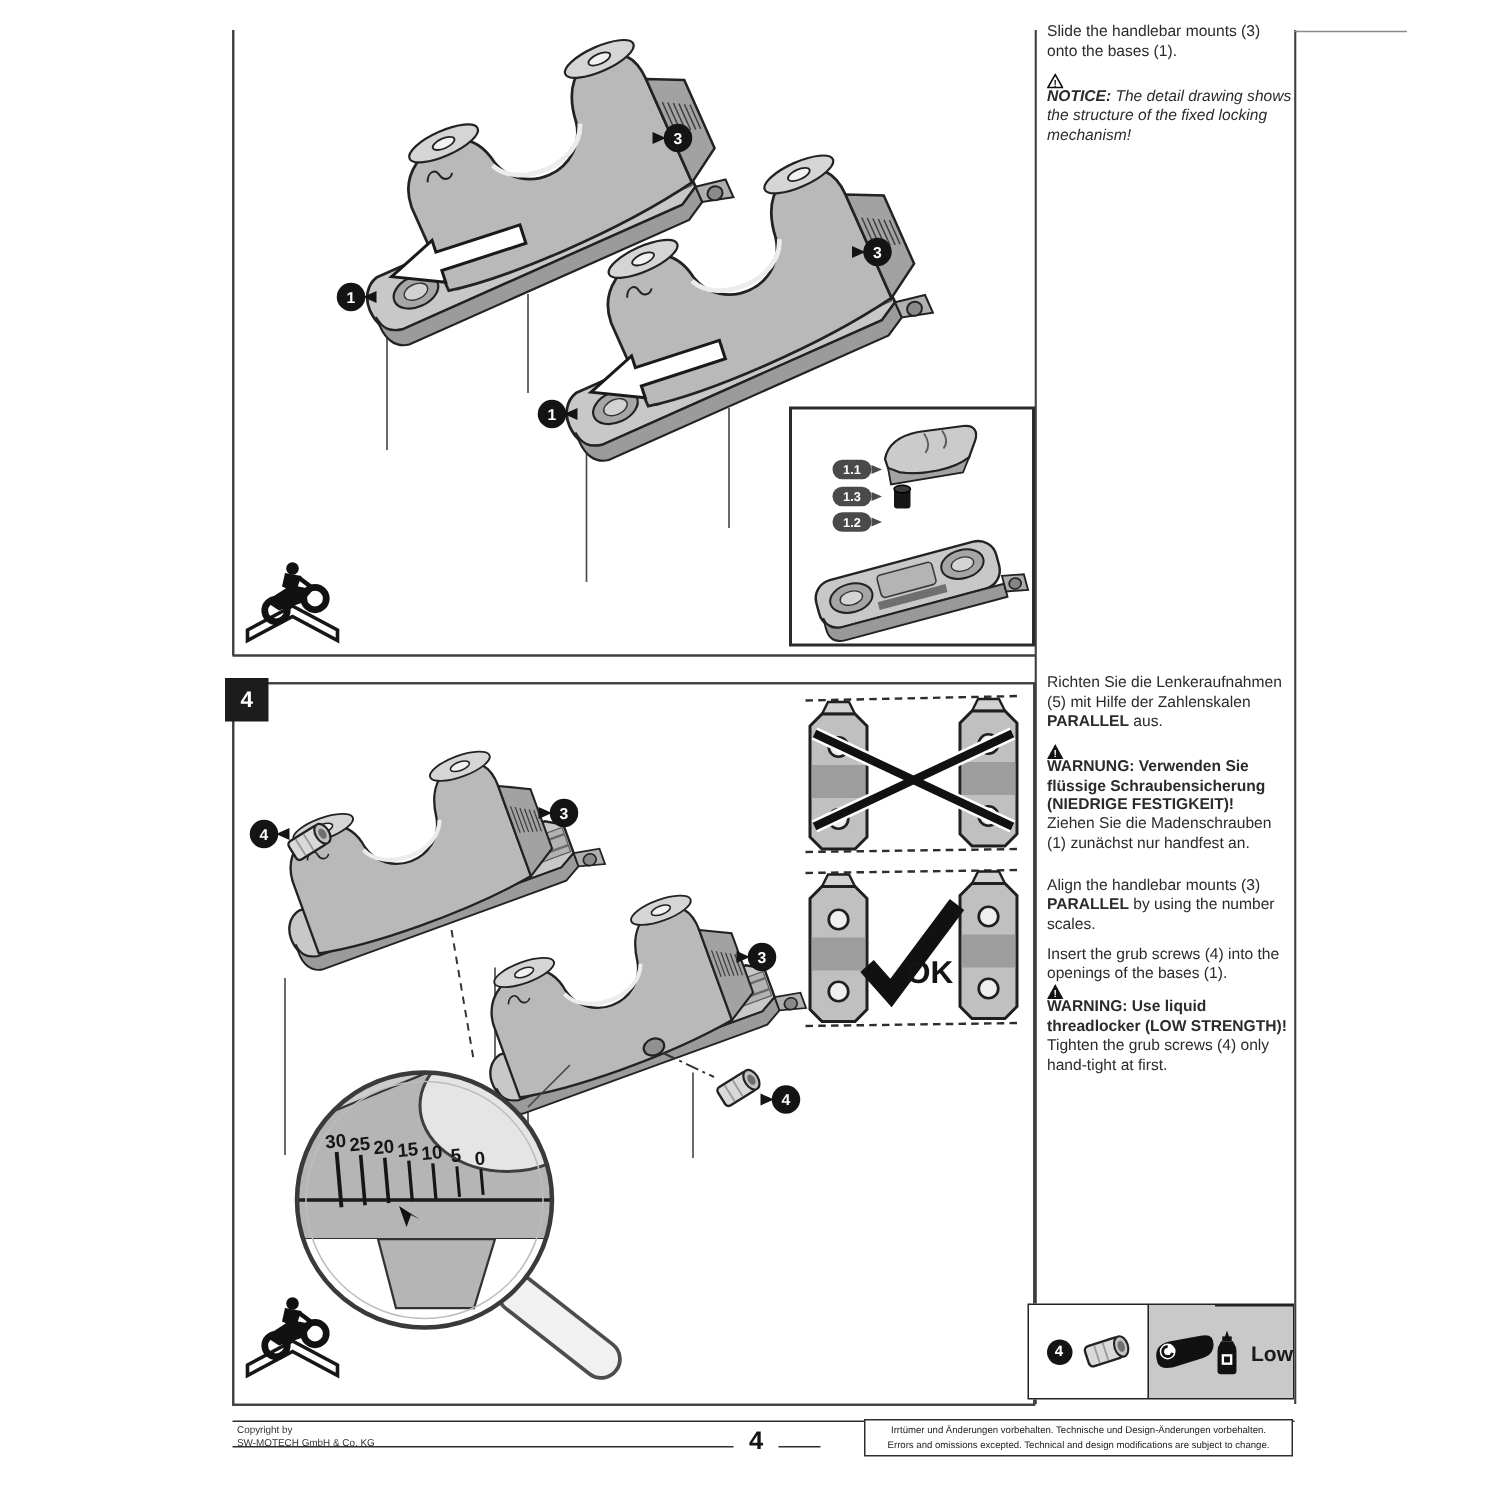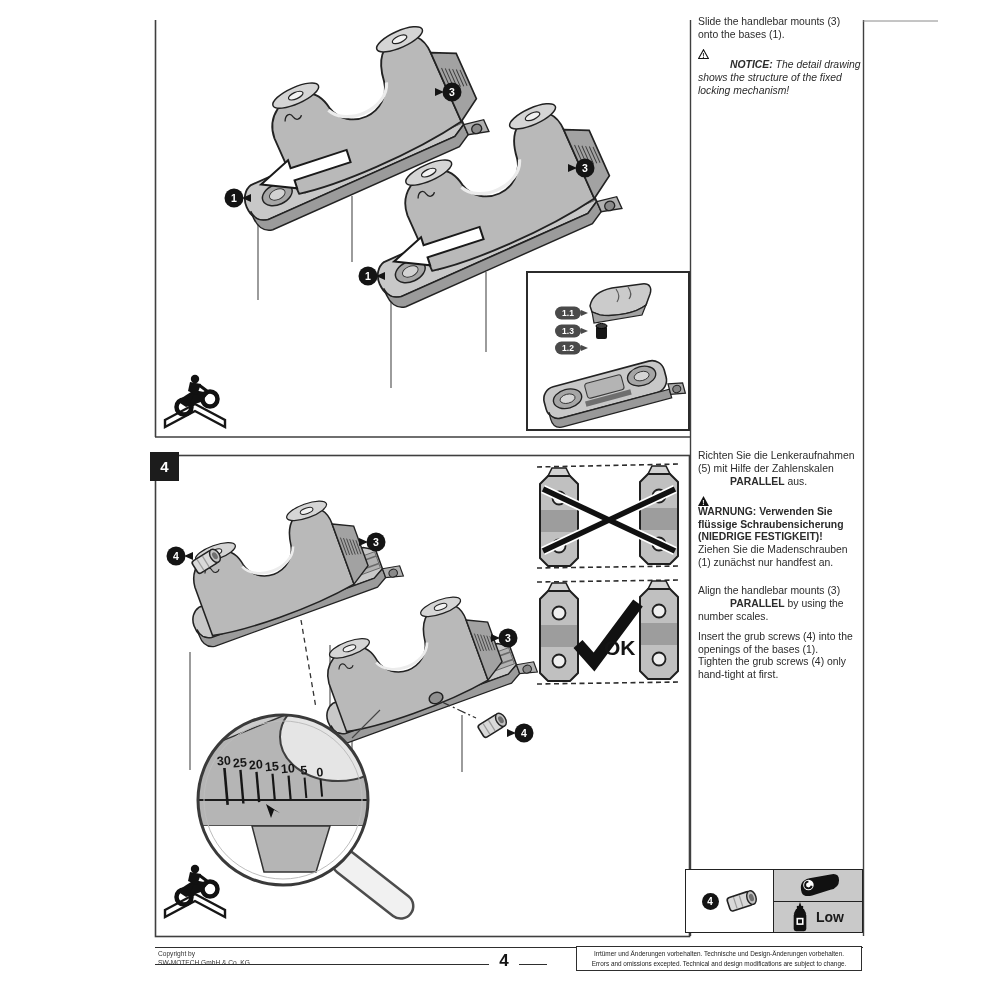--- a/index.html
+++ b/index.html
@@ -2,29 +2,29 @@
 <html><head>
 <meta charset="utf-8">
 <style>
   html,body{margin:0;padding:0;background:#fff;}
   #page{position:relative;width:1000px;height:1000px;background:#fff;overflow:hidden;
         font-family:"Liberation Sans","DejaVu Sans",sans-serif;color:#2b2b2b;}
   svg{display:block;}
   .art{position:absolute;left:0;top:0;}
   .txt{position:absolute;width:164px;font-size:10.4px;line-height:1.24;color:#2b2b2b;}
   .txt p{margin:0 0 7px 0;}
-  .b{font-weight:bold;margin-left:32px;}
+  .b{font-weight:bold;}
   .it{font-style:italic;}
   .warnline{font-weight:bold;}
   .badge{position:absolute;left:150px;top:452px;width:29px;height:29px;background:#1c1c1c;
          color:#fff;font-weight:bold;font-size:15px;display:flex;align-items:center;justify-content:center;}
   .partsbox{position:absolute;left:685px;top:869px;width:178px;height:64px;border:1.6px solid #222;
             display:flex;box-sizing:border-box;background:#fff;}
   .pb-left{width:87px;display:flex;align-items:center;justify-content:center;gap:5px;background:#fff;}
-  .pb-right{flex:1;border-left:1.6px solid #222;display:flex;flex-direction:column;background:#c9c9c9;}
+  .pb-right{flex:1;border-left:1.6px solid #222;display:flex;flex-direction:row;background:#c9c9c9;}
   .pb-row{flex:1;display:flex;align-items:center;justify-content:center;gap:8px;}
   .pb-row + .pb-row{border-top:1.6px solid #222;}
   .callout-dot{width:17px;height:17px;border-radius:50%;background:#141414;color:#fff;font-size:10px;
                font-weight:bold;display:flex;align-items:center;justify-content:center;}
   .lowlbl{font-weight:bold;font-size:14px;color:#1a1a1a;}
   .footer-rule{position:absolute;left:155px;top:947px;width:708px;border-top:1.5px solid #2e2e2e;}
   .copyright{position:absolute;left:158px;top:950px;font-size:6.6px;line-height:1.3;color:#333;}
   .pageno-line-l{position:absolute;left:155px;top:964px;width:334px;border-top:1.4px solid #2e2e2e;}
   .pageno-line-r{position:absolute;left:519px;top:964px;width:28px;border-top:1.4px solid #2e2e2e;}
   .pageno{position:absolute;left:491px;top:951px;width:26px;text-align:center;font-size:17px;font-weight:bold;color:#141414;}
@@ -333,20 +333,27 @@
         <span>WARNUNG: Verwenden Sie flüssige Schraubensicherung (NIEDRIGE FESTIGKEIT)!</span>
       </span>
       <span style="display:block;">Ziehen Sie die Madenschrauben (1) zunächst nur handfest an.</span>
     </p>
   </div>
 
   <div class="txt" style="left:698px;top:585px;">
     <p><span>Align the handlebar mounts (3) </span><span class="b">PARALLEL</span><span> by using the number scales.</span></p>
     <p>
       <span>Insert the grub screws (4) into the openings of the bases (1).</span>
+      <span class="warnline" style="display:block;">
+        <svg class="ico" width="11" height="10" viewBox="0 0 12 11">
+            <path d="M6,0 L12,11 L0,11 Z" fill="#111"></path>
+            <text x="6" y="9.8" font-size="7.5" font-weight="bold" fill="#fff" text-anchor="middle">!</text>
+          </svg>
+        <span>WARNING: Use liquid threadlocker (LOW STRENGTH)!</span>
+      </span>
       <span style="display:block;">Tighten the grub screws (4) only hand-tight at first.</span>
     </p>
   </div>
 
   <div class="partsbox">
     <div class="pb-left">
       <div class="callout-dot">4</div>
       <svg width="34" height="24" viewBox="-17 -12 34 24">
         <g transform="rotate(-18)">
           <rect x="-13" y="-7" width="24" height="14" rx="3" fill="#d9d9d9" stroke="#222" stroke-width="1.6"></rect>

